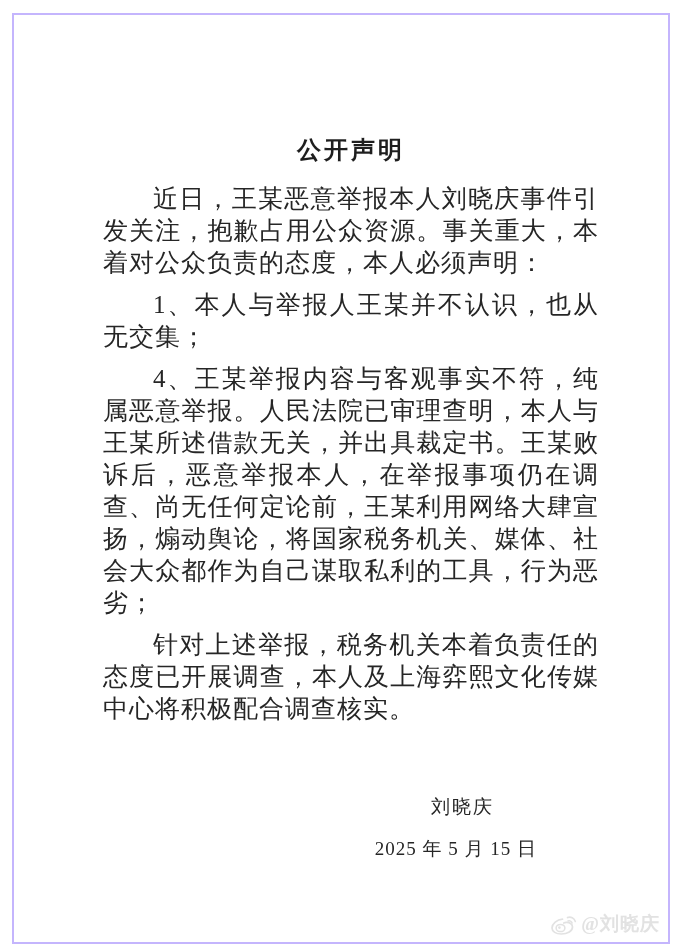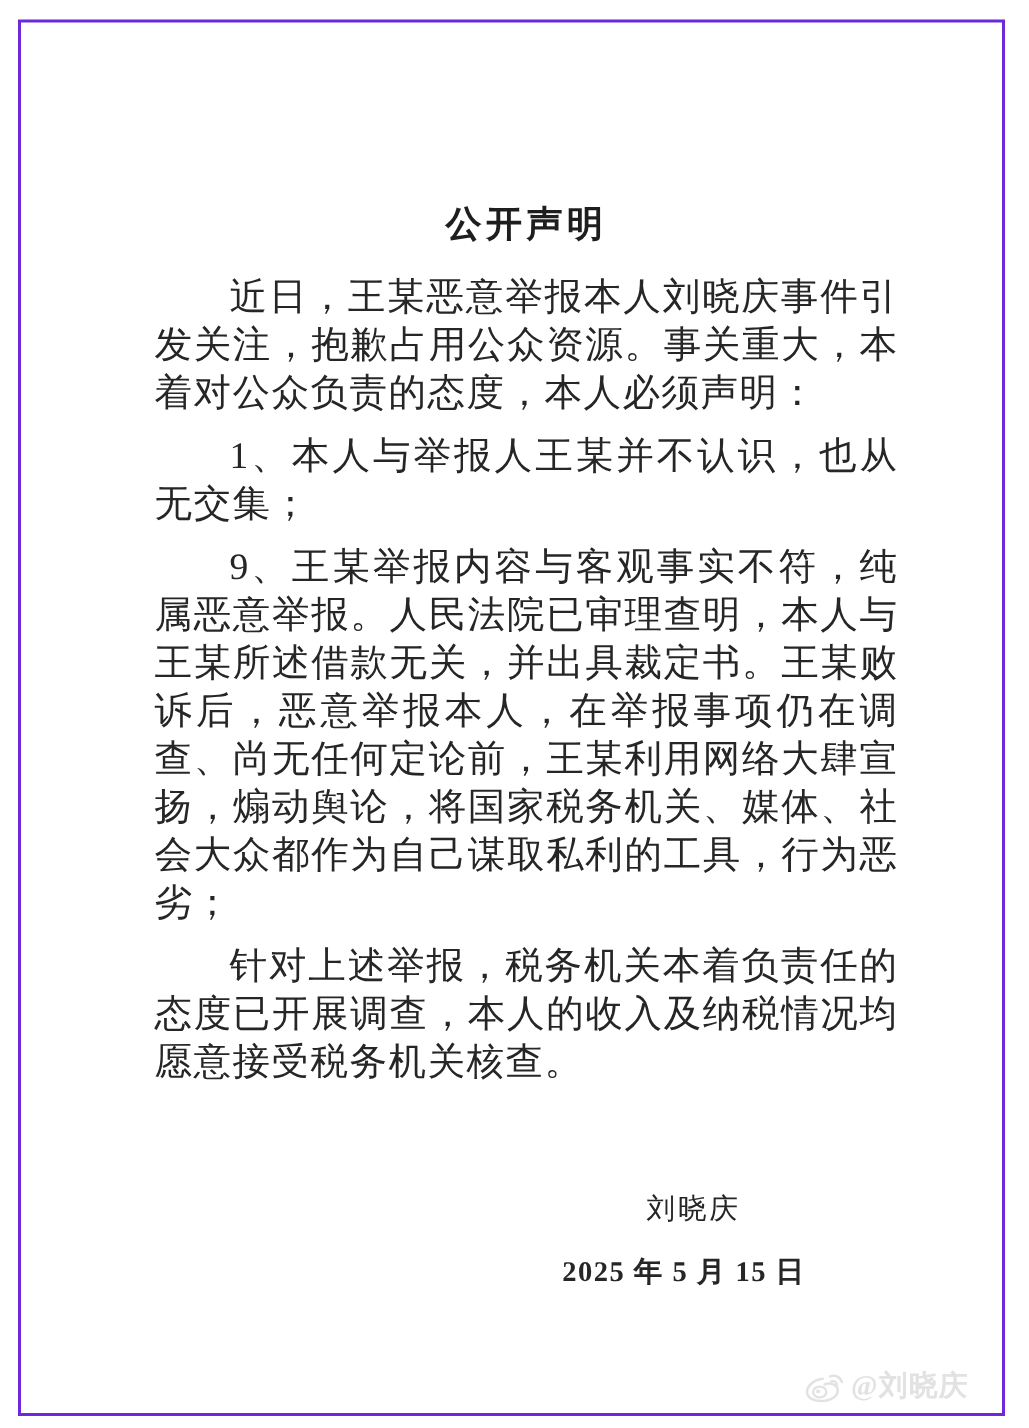--- a/index.html
+++ b/index.html
@@ -17,21 +17,21 @@
     background: #ffffff;
     overflow: hidden;
   }
   .page {
     position: absolute;
     left: 12px;
     top: 13px;
     width: 658px;
     height: 931px;
     box-sizing: border-box;
-    border: 2px solid #6d28d9;
+    border: 2px solid #c4b5fd;
     background: #ffffff;
     padding: 118px 69px 0 89px;
   }
   .title {
     margin: 0 0 16px 0;
     font-size: 24px;
     font-weight: 600;
     line-height: 34px;
     text-align: center;
     letter-spacing: 3px;
@@ -56,25 +56,24 @@
     letter-spacing: 2px;
   }
   .date {
     margin-top: 10px;
     font-size: 19px;
     line-height: 32px;
     color: #262626;
     text-align: right;
     padding-right: 62px;
     letter-spacing: 1px;
-    font-weight: bold;
   }
   .watermark {
     position: absolute;
-    right: 22px;
+    right: 8px;
     bottom: 5px;
     display: flex;
     align-items: center;
     gap: 4px;
     color: #e2e2e2;
     font-size: 19px;
     font-weight: 600;
     letter-spacing: 1px;
     user-select: none;
   }
@@ -88,24 +87,24 @@
 
 <div class="canvas">
   <div class="page">
 
     <h1 class="title">公开声明</h1>
 
     <p class="para">近日，王某恶意举报本人刘晓庆事件引发关注，抱歉占用公众资源。事关重大，本着对公众负责的态度，本人必须声明：</p>
 
     <p class="para">1、本人与举报人王某并不认识，也从无交集；</p>
 
-    <p class="para">9、王某举报内容与客观事实不符，纯属恶意举报。人民法院已审理查明，本人与王某所述借款无关，并出具裁定书。王某败诉后，恶意举报本人，在举报事项仍在调查、尚无任何定论前，王某利用网络大肆宣扬，煽动舆论，将国家税务机关、媒体、社会大众都作为自己谋取私利的工具，行为恶劣；</p>
+    <p class="para">4、王某举报内容与客观事实不符，纯属恶意举报。人民法院已审理查明，本人与王某所述借款无关，并出具裁定书。王某败诉后，恶意举报本人，在举报事项仍在调查、尚无任何定论前，王某利用网络大肆宣扬，煽动舆论，将国家税务机关、媒体、社会大众都作为自己谋取私利的工具，行为恶劣；</p>
 
 
-    <p class="para">针对上述举报，税务机关本着负责任的态度已开展调查，本人的收入及纳税情况均愿意接受税务机关核查。</p>
+    <p class="para">针对上述举报，税务机关本着负责任的态度已开展调查，本人及上海弈熙文化传媒中心将积极配合调查核实。</p>
 
     <div class="signature">刘晓庆</div>
 
     <div class="date">2025 年 5 月 15 日</div>
 
     <div class="watermark">
       <span class="wm-icon">
         <svg width="27" height="23" viewBox="0 0 27 23" fill="none">
           <path d="M12.5 6.2 C7 6.5 2 11 2 15 c0 3.6 4 6 9.3 6 c6.4 0 11.2-3 11.2-7 c0-3-3-4.8-6.2-4.6 c-1 .06-1.9 .3-2.6 .6" stroke="#e2e2e2" stroke-width="1.7" stroke-linecap="round"></path>
           <ellipse cx="10.5" cy="15" rx="4.4" ry="3.6" stroke="#e2e2e2" stroke-width="1.5"></ellipse>

